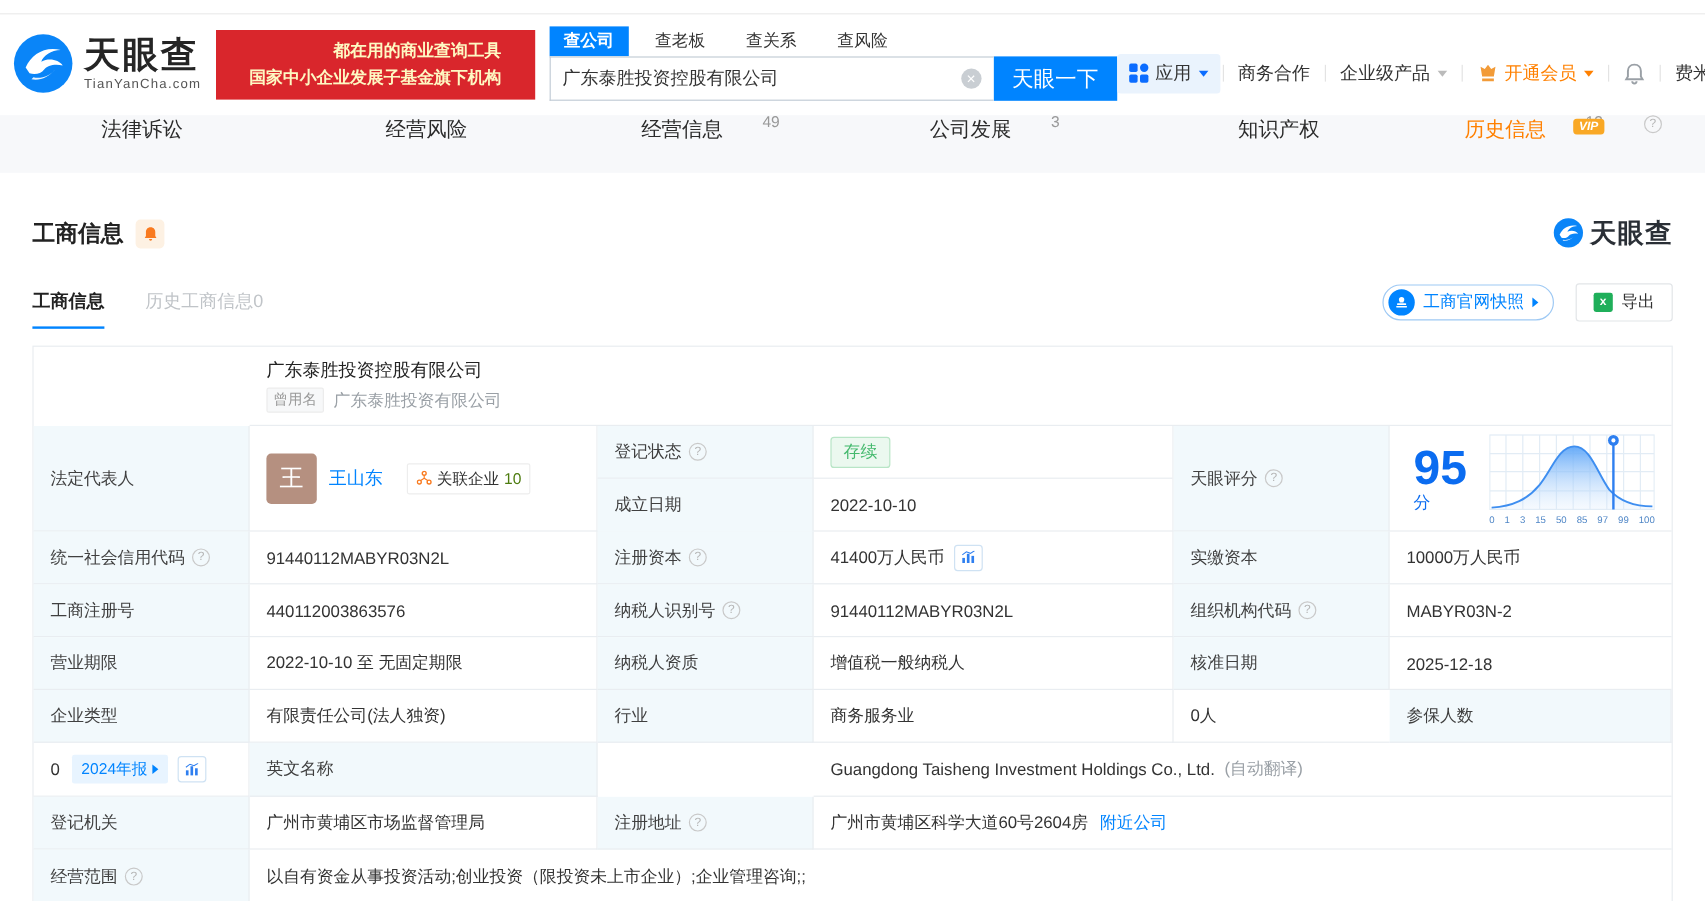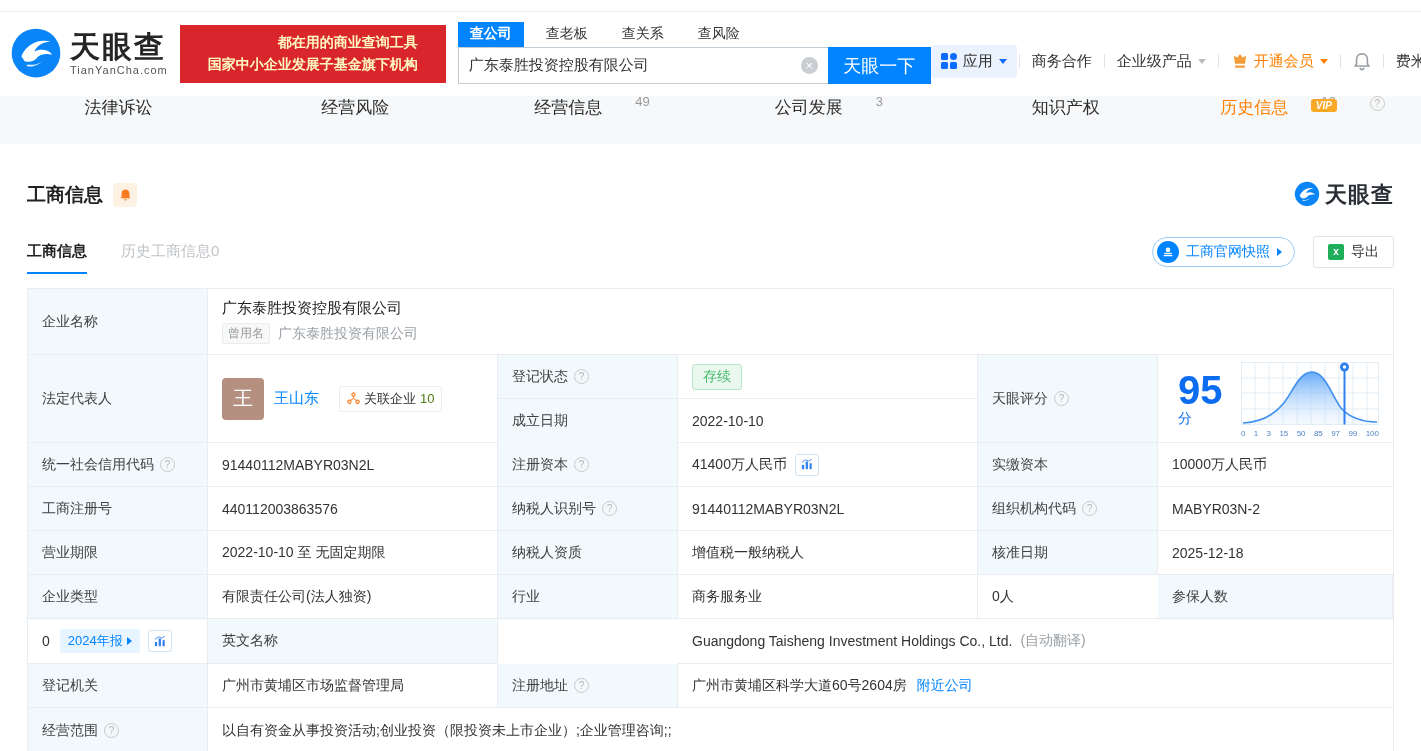--- a/index.html
+++ b/index.html
@@ -282,21 +282,20 @@
       </button>
       <button class="export-btn">
         <span class="excel-icon">x</span>
         <span>导出</span>
       </button>
     </div>
   </div>
 
   <div class="info-table">
 
-    <div class="cell lab">企业名称</div>
     <div class="cell span-rest lastcol" style="flex-direction:column; align-items:flex-start; justify-content:center;">
       <div class="company-name">广东泰胜投资控股有限公司</div>
       <div class="former-row">
         <span class="former-tag">曾用名</span>
         <span>广东泰胜投资有限公司</span>
       </div>
     </div>
 
     <div class="cell lab">法定代表人</div>
     <div class="cell">

